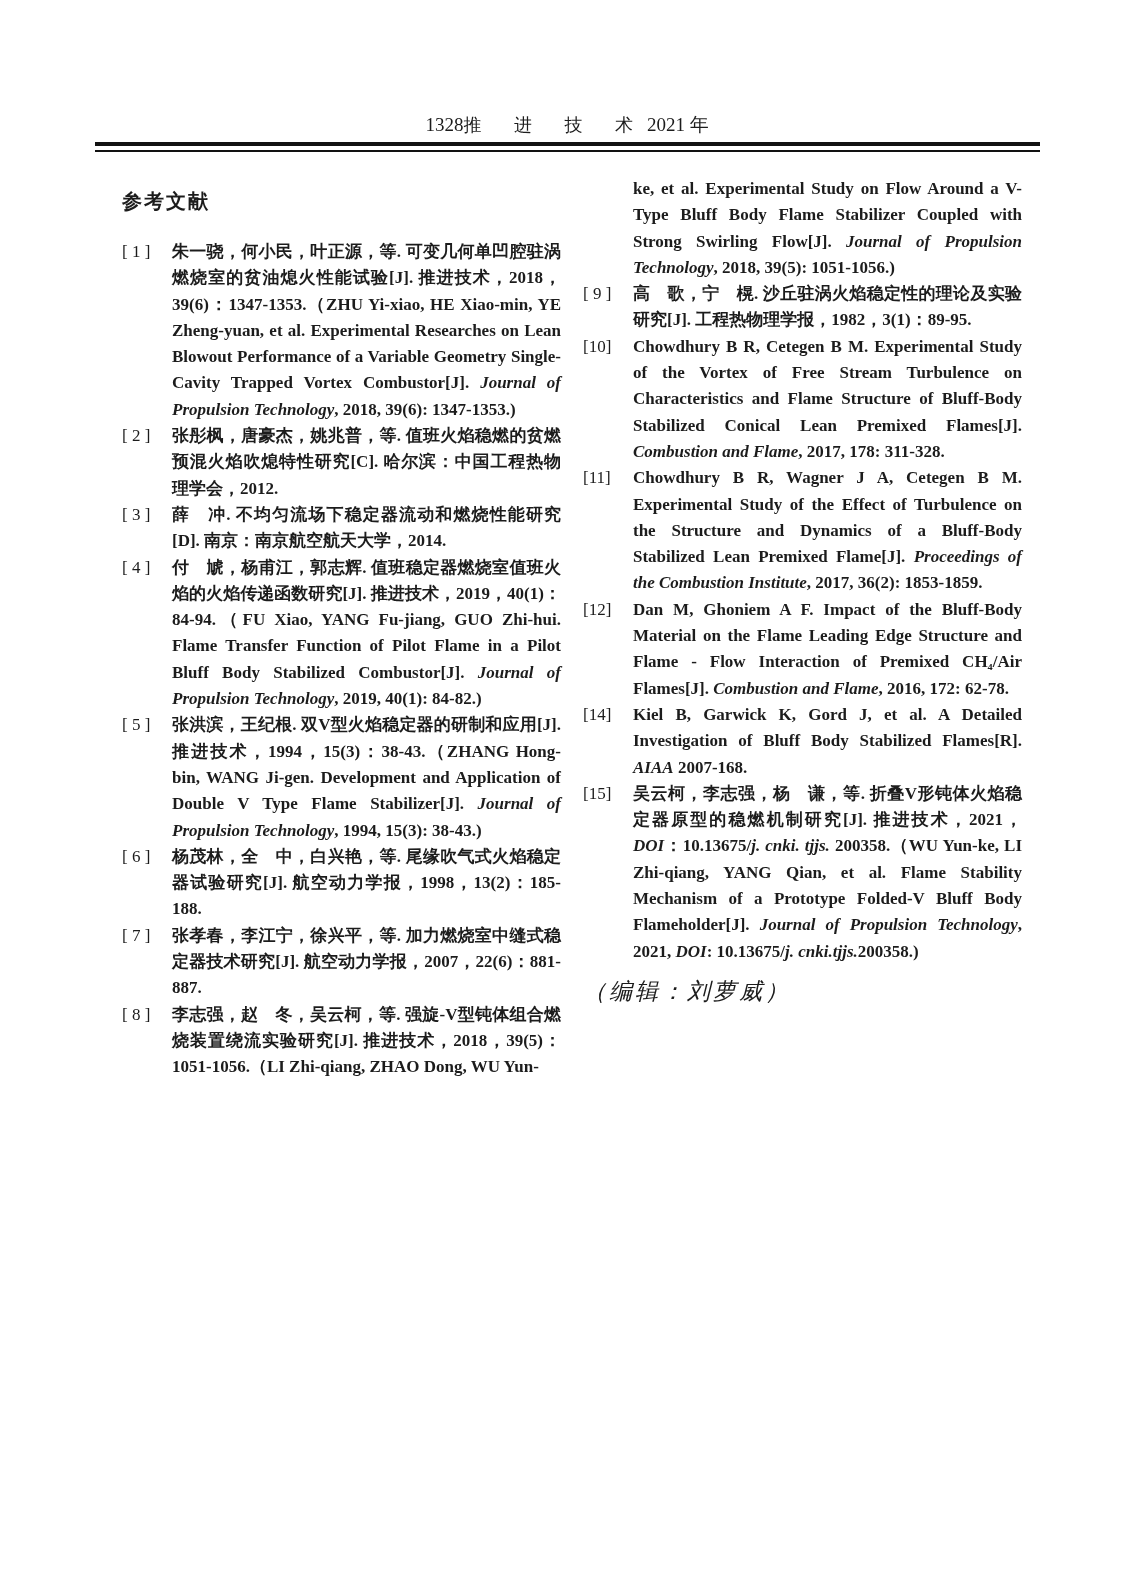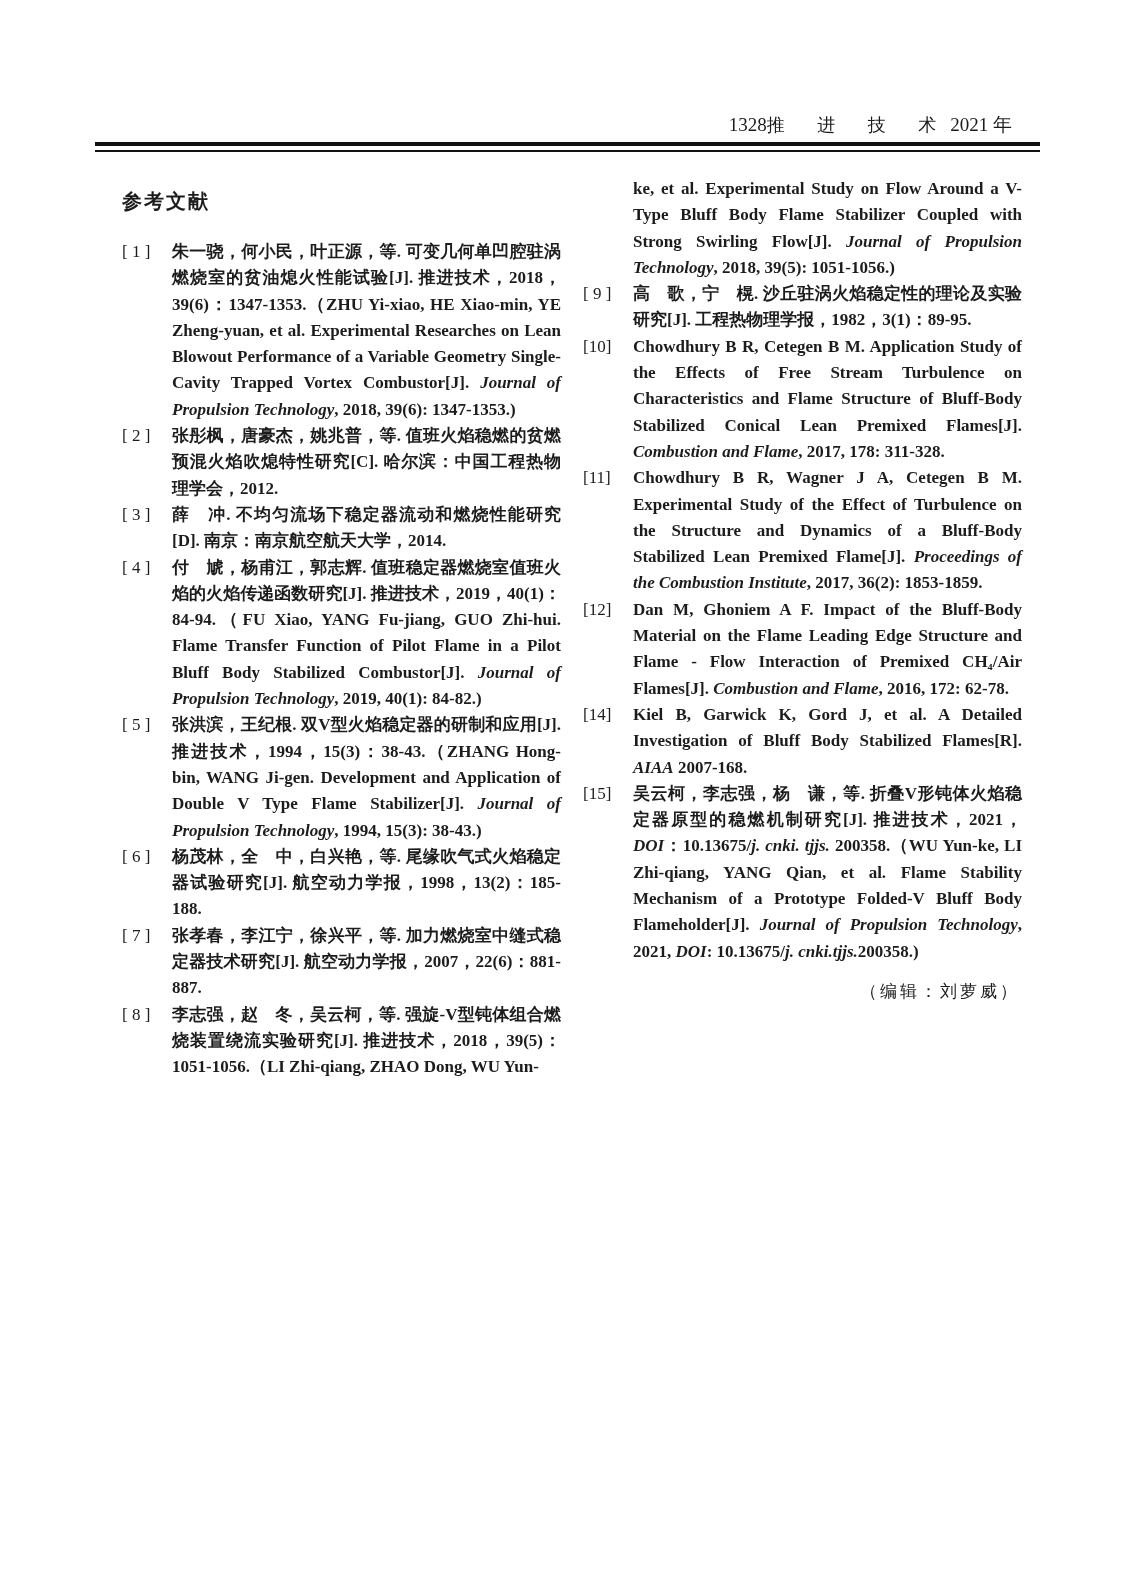--- a/index.html
+++ b/index.html
@@ -11,21 +11,21 @@
     -webkit-font-smoothing:antialiased;
   }
   .page{
     box-sizing:border-box;
     width:1134px;height:1591px;
     padding:112px 94px 0 95px;
     position:relative;
   }
   
   .header-row{
-    display:flex;align-items:baseline;justify-content:flex-end;
+    display:flex;align-items:baseline;justify-content:center;
     padding:0 28px 0 27px;
     font-size:19px;
     height:26px;
   }
   .journal-title{letter-spacing:14px;font-size:18px;}
   .rule-thick{height:4px;background:#121212;margin-top:4px;}
   .rule-thin{height:2px;background:#121212;margin-top:4px;}
   
   .columns{
     display:flex;
@@ -50,26 +50,26 @@
     flex:0 0 50px;
     white-space:nowrap;
   }
   .ref-text{
     flex:1 1 auto;
     text-align:justify;
     font-weight:bold;
   }
   .ref-text .it{font-style:italic;}
   .editor-note{
-    text-align:right;
-    font-size:17px;
+    font-size:23px;
     line-height:26px;
     margin-top:14px;
     padding-right:2px;
     letter-spacing:3px;
+    font-style:italic;
   }
 </style>
 </head>
 <body>
 
 <div class="page">
 
   <div class="header-row">
     <span>1328</span>
     <span class="journal-title">推 进 技 术</span>
@@ -121,21 +121,21 @@
           <div class="ref-item">
             <div class="ref-num"></div>
             <div class="ref-text"><span>ke, et al. Experimental Study on Flow Around a V-Type Bluff Body Flame Stabilizer Coupled with Strong Swirling Flow[J]. </span><span class="it">Journal of Propulsion Technology</span><span>, 2018, 39(5): 1051-1056.)</span></div>
           </div>
           <div class="ref-item">
             <div class="ref-num">[ 9 ]</div>
             <div class="ref-text"><span>高　歌，宁　榥. 沙丘驻涡火焰稳定性的理论及实验研究[J]. 工程热物理学报，1982，3(1)：89-95.</span></div>
           </div>
           <div class="ref-item">
             <div class="ref-num">[10]</div>
-            <div class="ref-text"><span>Chowdhury B R, Cetegen B M. Application Study of the Effects of Free Stream Turbulence on Characteristics and Flame Structure of Bluff-Body Stabilized Conical Lean Premixed Flames[J]. </span><span class="it">Combustion and Flame</span><span>, 2017, 178: 311-328.</span></div>
+            <div class="ref-text"><span>Chowdhury B R, Cetegen B M. Experimental Study of the Vortex of Free Stream Turbulence on Characteristics and Flame Structure of Bluff-Body Stabilized Conical Lean Premixed Flames[J]. </span><span class="it">Combustion and Flame</span><span>, 2017, 178: 311-328.</span></div>
           </div>
           <div class="ref-item">
             <div class="ref-num">[11]</div>
             <div class="ref-text"><span>Chowdhury B R, Wagner J A, Cetegen B M. Experimental Study of the Effect of Turbulence on the Structure and Dynamics of a Bluff-Body Stabilized Lean Premixed Flame[J]. </span><span class="it">Proceedings of the Combustion Institute</span><span>, 2017, 36(2): 1853-1859.</span></div>
           </div>
           <div class="ref-item">
             <div class="ref-num">[12]</div>
             <div class="ref-text"><span>Dan M, Ghoniem A F. Impact of the Bluff-Body Material on the Flame Leading Edge Structure and Flame - Flow Interaction of Premixed CH₄/Air Flames[J]. </span><span class="it">Combustion and Flame</span><span>, 2016, 172: 62-78.</span></div>
           </div>
           <div class="ref-item">

